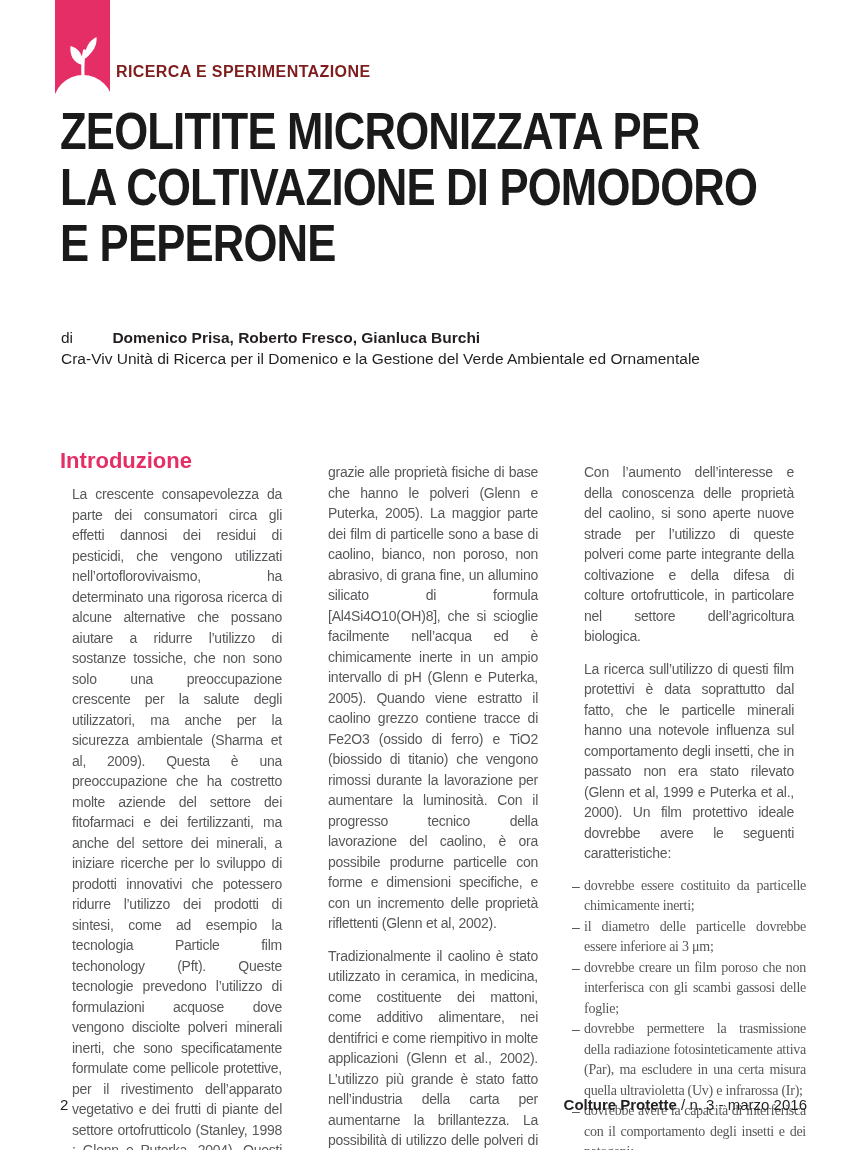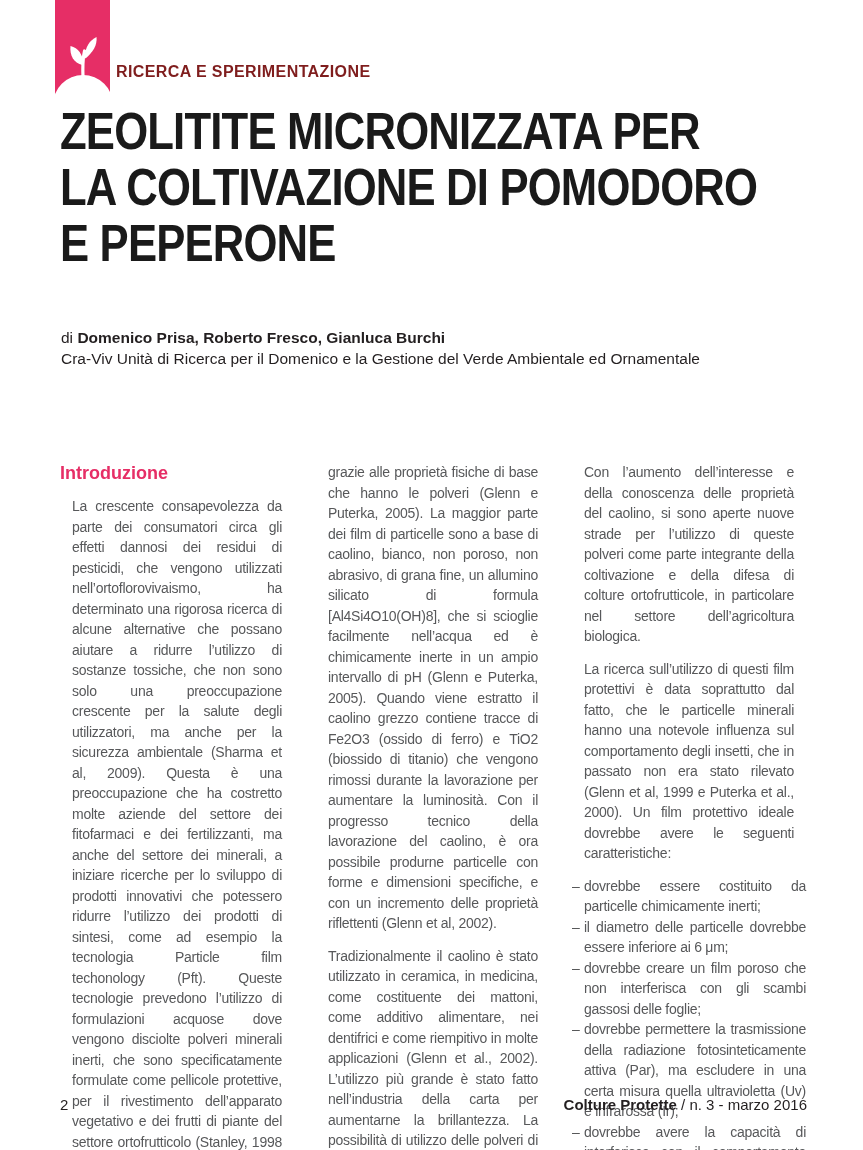--- a/index.html
+++ b/index.html
@@ -43,39 +43,39 @@
     white-space:nowrap;
     transform:scaleX(.84);
     transform-origin:0 50%;
   }
 
   
   .byline {
     position:absolute; left:61px; top:327px;
     font-size:15.5px; line-height:21px; color:#231f20;
   }
-  .byline .authors { font-weight:bold; }
+  .byline .authors { font-weight:bold;margin-left:35px; }
 
   
   .columns {
     position:absolute; left:60px; top:450px; width:746px;
     display:grid; grid-template-columns:repeat(3, 1fr); column-gap:22px;
     font-size:14px; line-height:20.5px; letter-spacing:-0.25px;
     color:#57585a;
   }
   .col { text-align:justify; }
   .section-heading {
-    font-size:18px; font-weight:bold; color:#e62e66;
+    font-size:22px; font-weight:bold; color:#e62e66;
     text-align:left; letter-spacing:0;
-    margin:12px 0 5px 0; line-height:22px;
+    margin:0 0 5px 0; line-height:22px;
   }
   .para { margin:12px; }
   .bullet { display:flex; }
   .bullet-marker { width:12px; flex:0 0 12px; }
-  .bullet-text { flex:1; text-align:justify; }
+  .bullet-text { flex:1; text-align:justify;font-family:Liberation Serif, serif; }
 
   
   .footer {
     position:absolute; left:60px; top:1096px; width:747px;
     display:flex; justify-content:space-between; align-items:baseline;
     font-size:15px; color:#231f20;
   }
   .journal-name { font-weight:bold; }
 </style>
 </head>
@@ -116,21 +116,21 @@
     </div>
   <div class="col">
       <p class="para">Con l’aumento dell’interesse e della conoscenza delle proprietà del caolino, si sono aperte nuove strade per l’utilizzo di queste polveri come parte integrante della coltivazione e della difesa di colture ortofrutticole, in particolare nel settore dell’agricoltura biologica.</p>
       <p class="para">La ricerca sull’utilizzo di questi film protettivi è data soprattutto dal fatto, che le particelle minerali hanno una notevole influenza sul comportamento degli insetti, che in passato non era stato rilevato (Glenn et al, 1999 e Puterka et al., 2000). Un film protettivo ideale dovrebbe avere le seguenti caratteristiche:</p>
       <div class="bullet">
         <span class="bullet-marker">–</span>
         <span class="bullet-text">dovrebbe essere costituito da particelle chimicamente inerti;</span>
       </div>
       <div class="bullet">
         <span class="bullet-marker">–</span>
-        <span class="bullet-text">il diametro delle particelle dovrebbe essere inferiore ai 6 μm;</span>
+        <span class="bullet-text">il diametro delle particelle dovrebbe essere inferiore ai 3 μm;</span>
       </div>
       <div class="bullet">
         <span class="bullet-marker">–</span>
         <span class="bullet-text">dovrebbe creare un film poroso che non interferisca con gli scambi gassosi delle foglie;</span>
       </div>
       <div class="bullet">
         <span class="bullet-marker">–</span>
         <span class="bullet-text">dovrebbe permettere la trasmissione della radiazione fotosinteticamente attiva (Par), ma escludere in una certa misura quella ultravioletta (Uv) e infrarossa (Ir);</span>
       </div>
       <div class="bullet">

